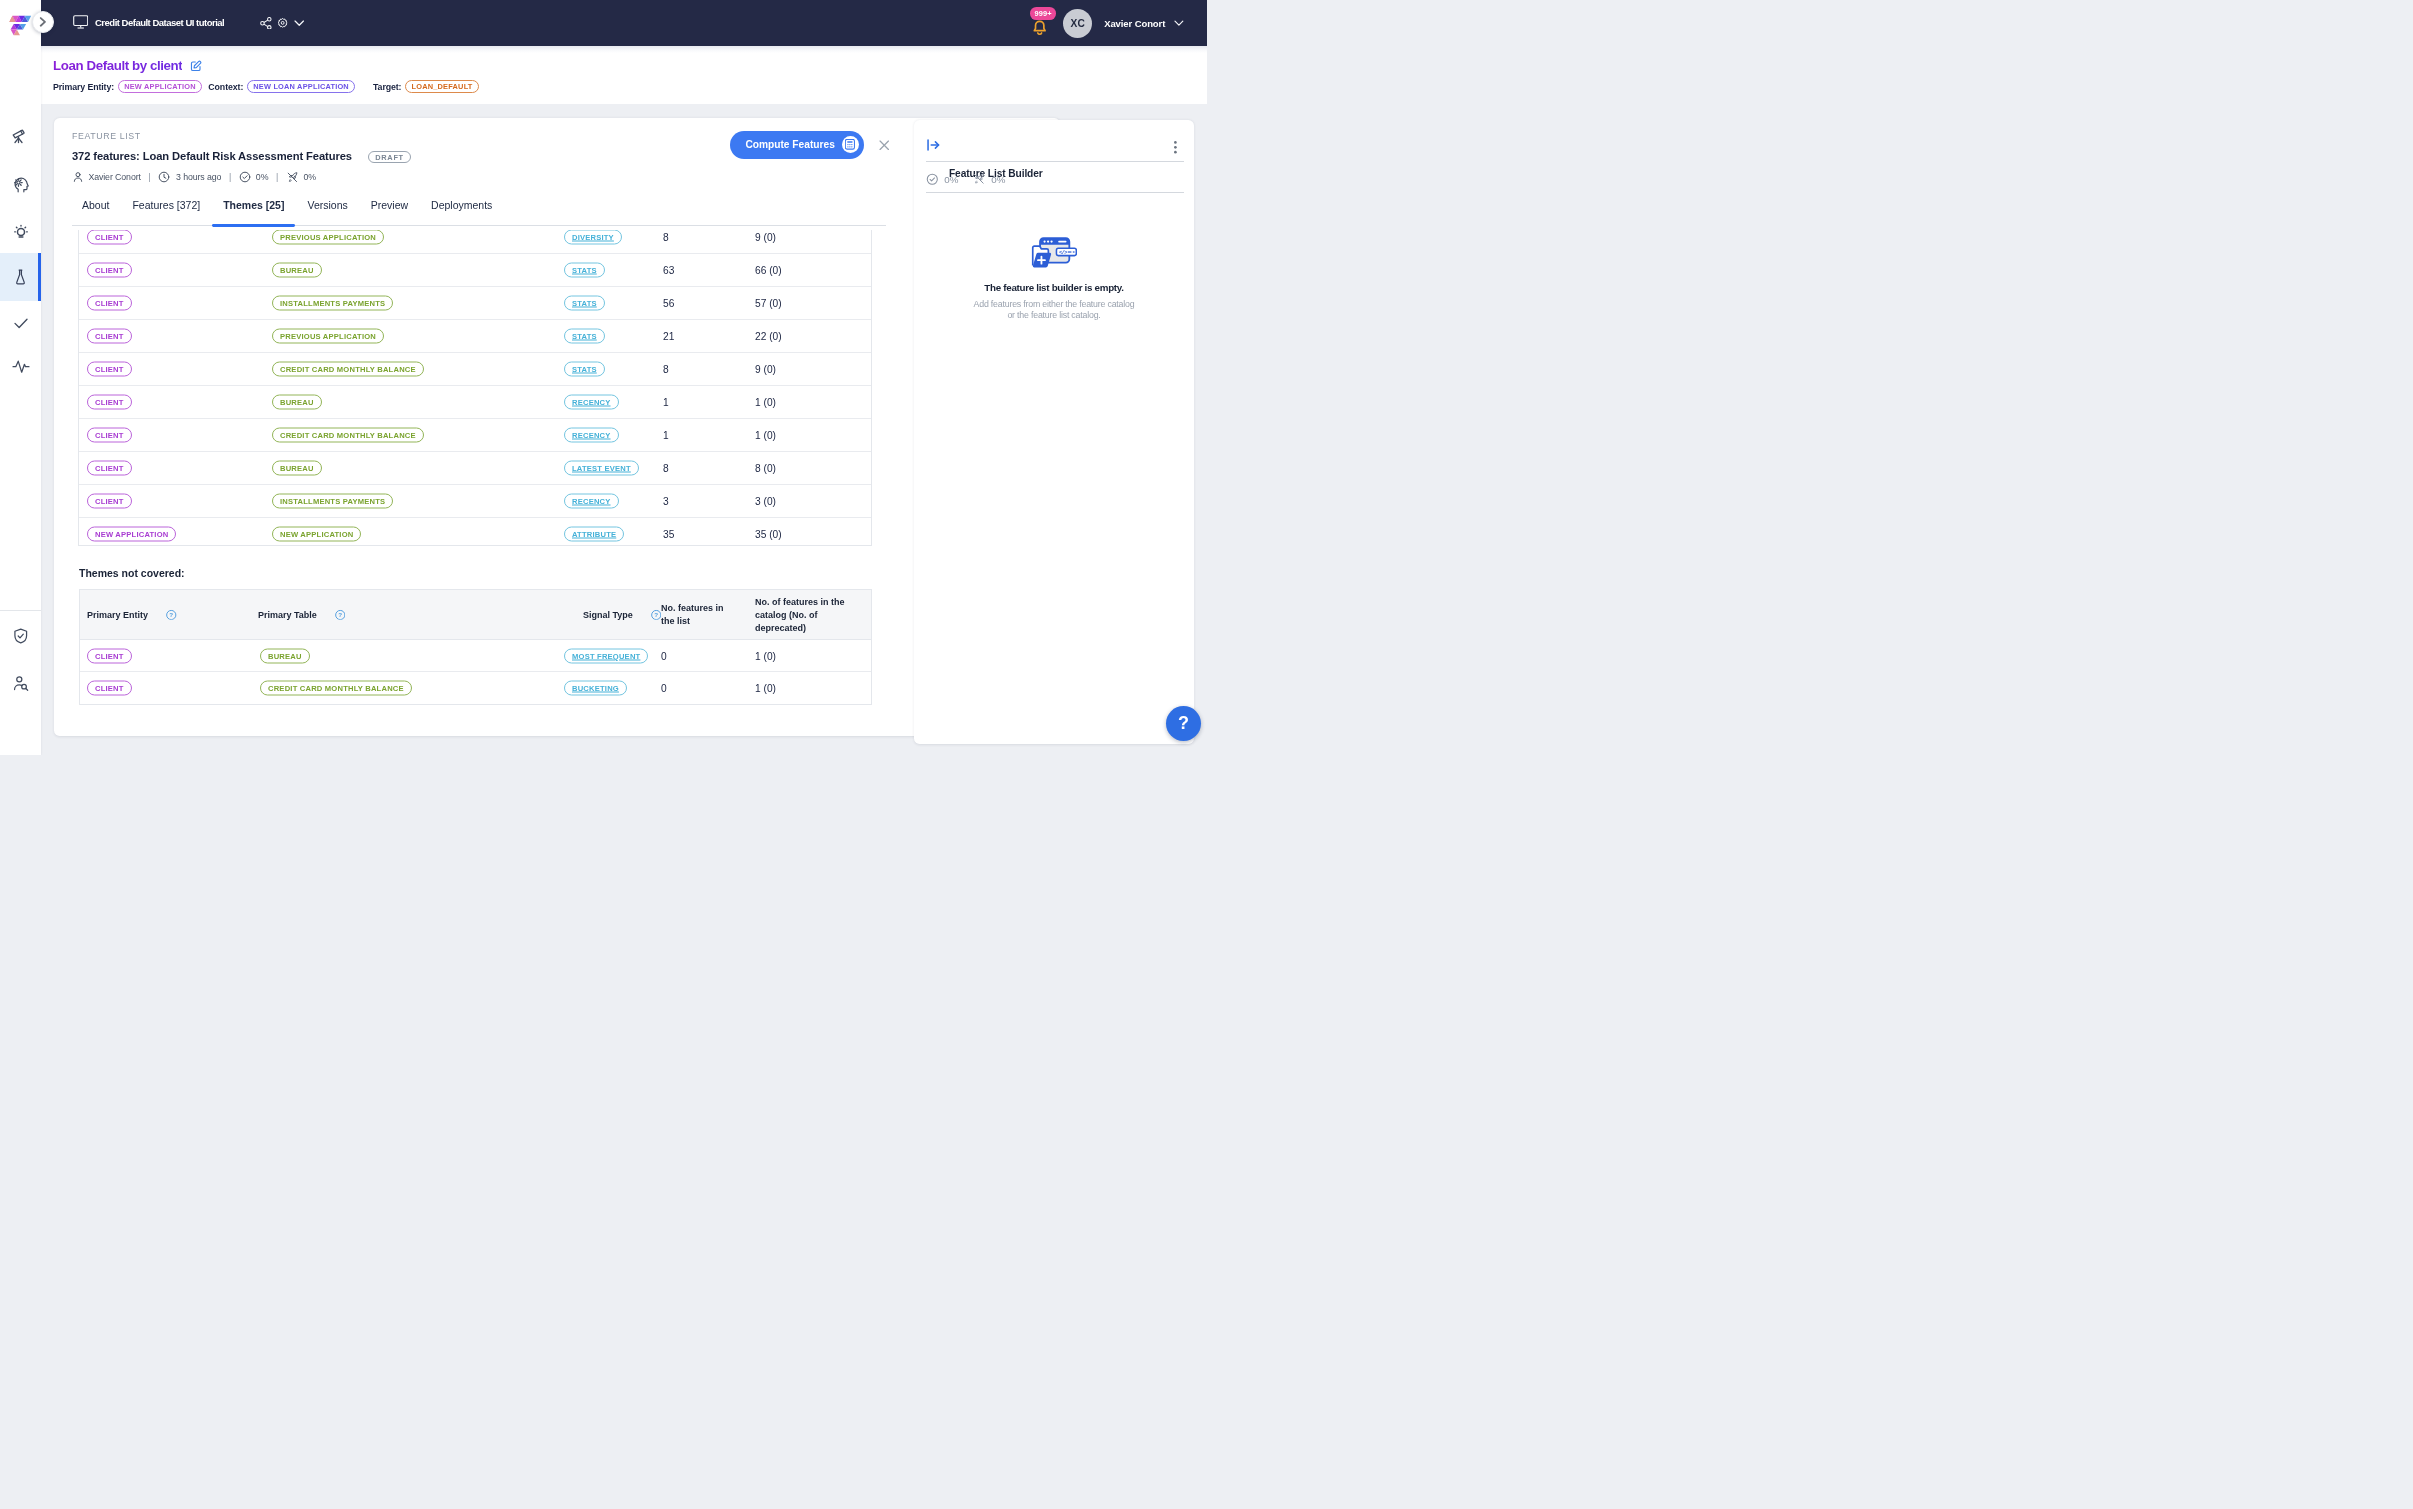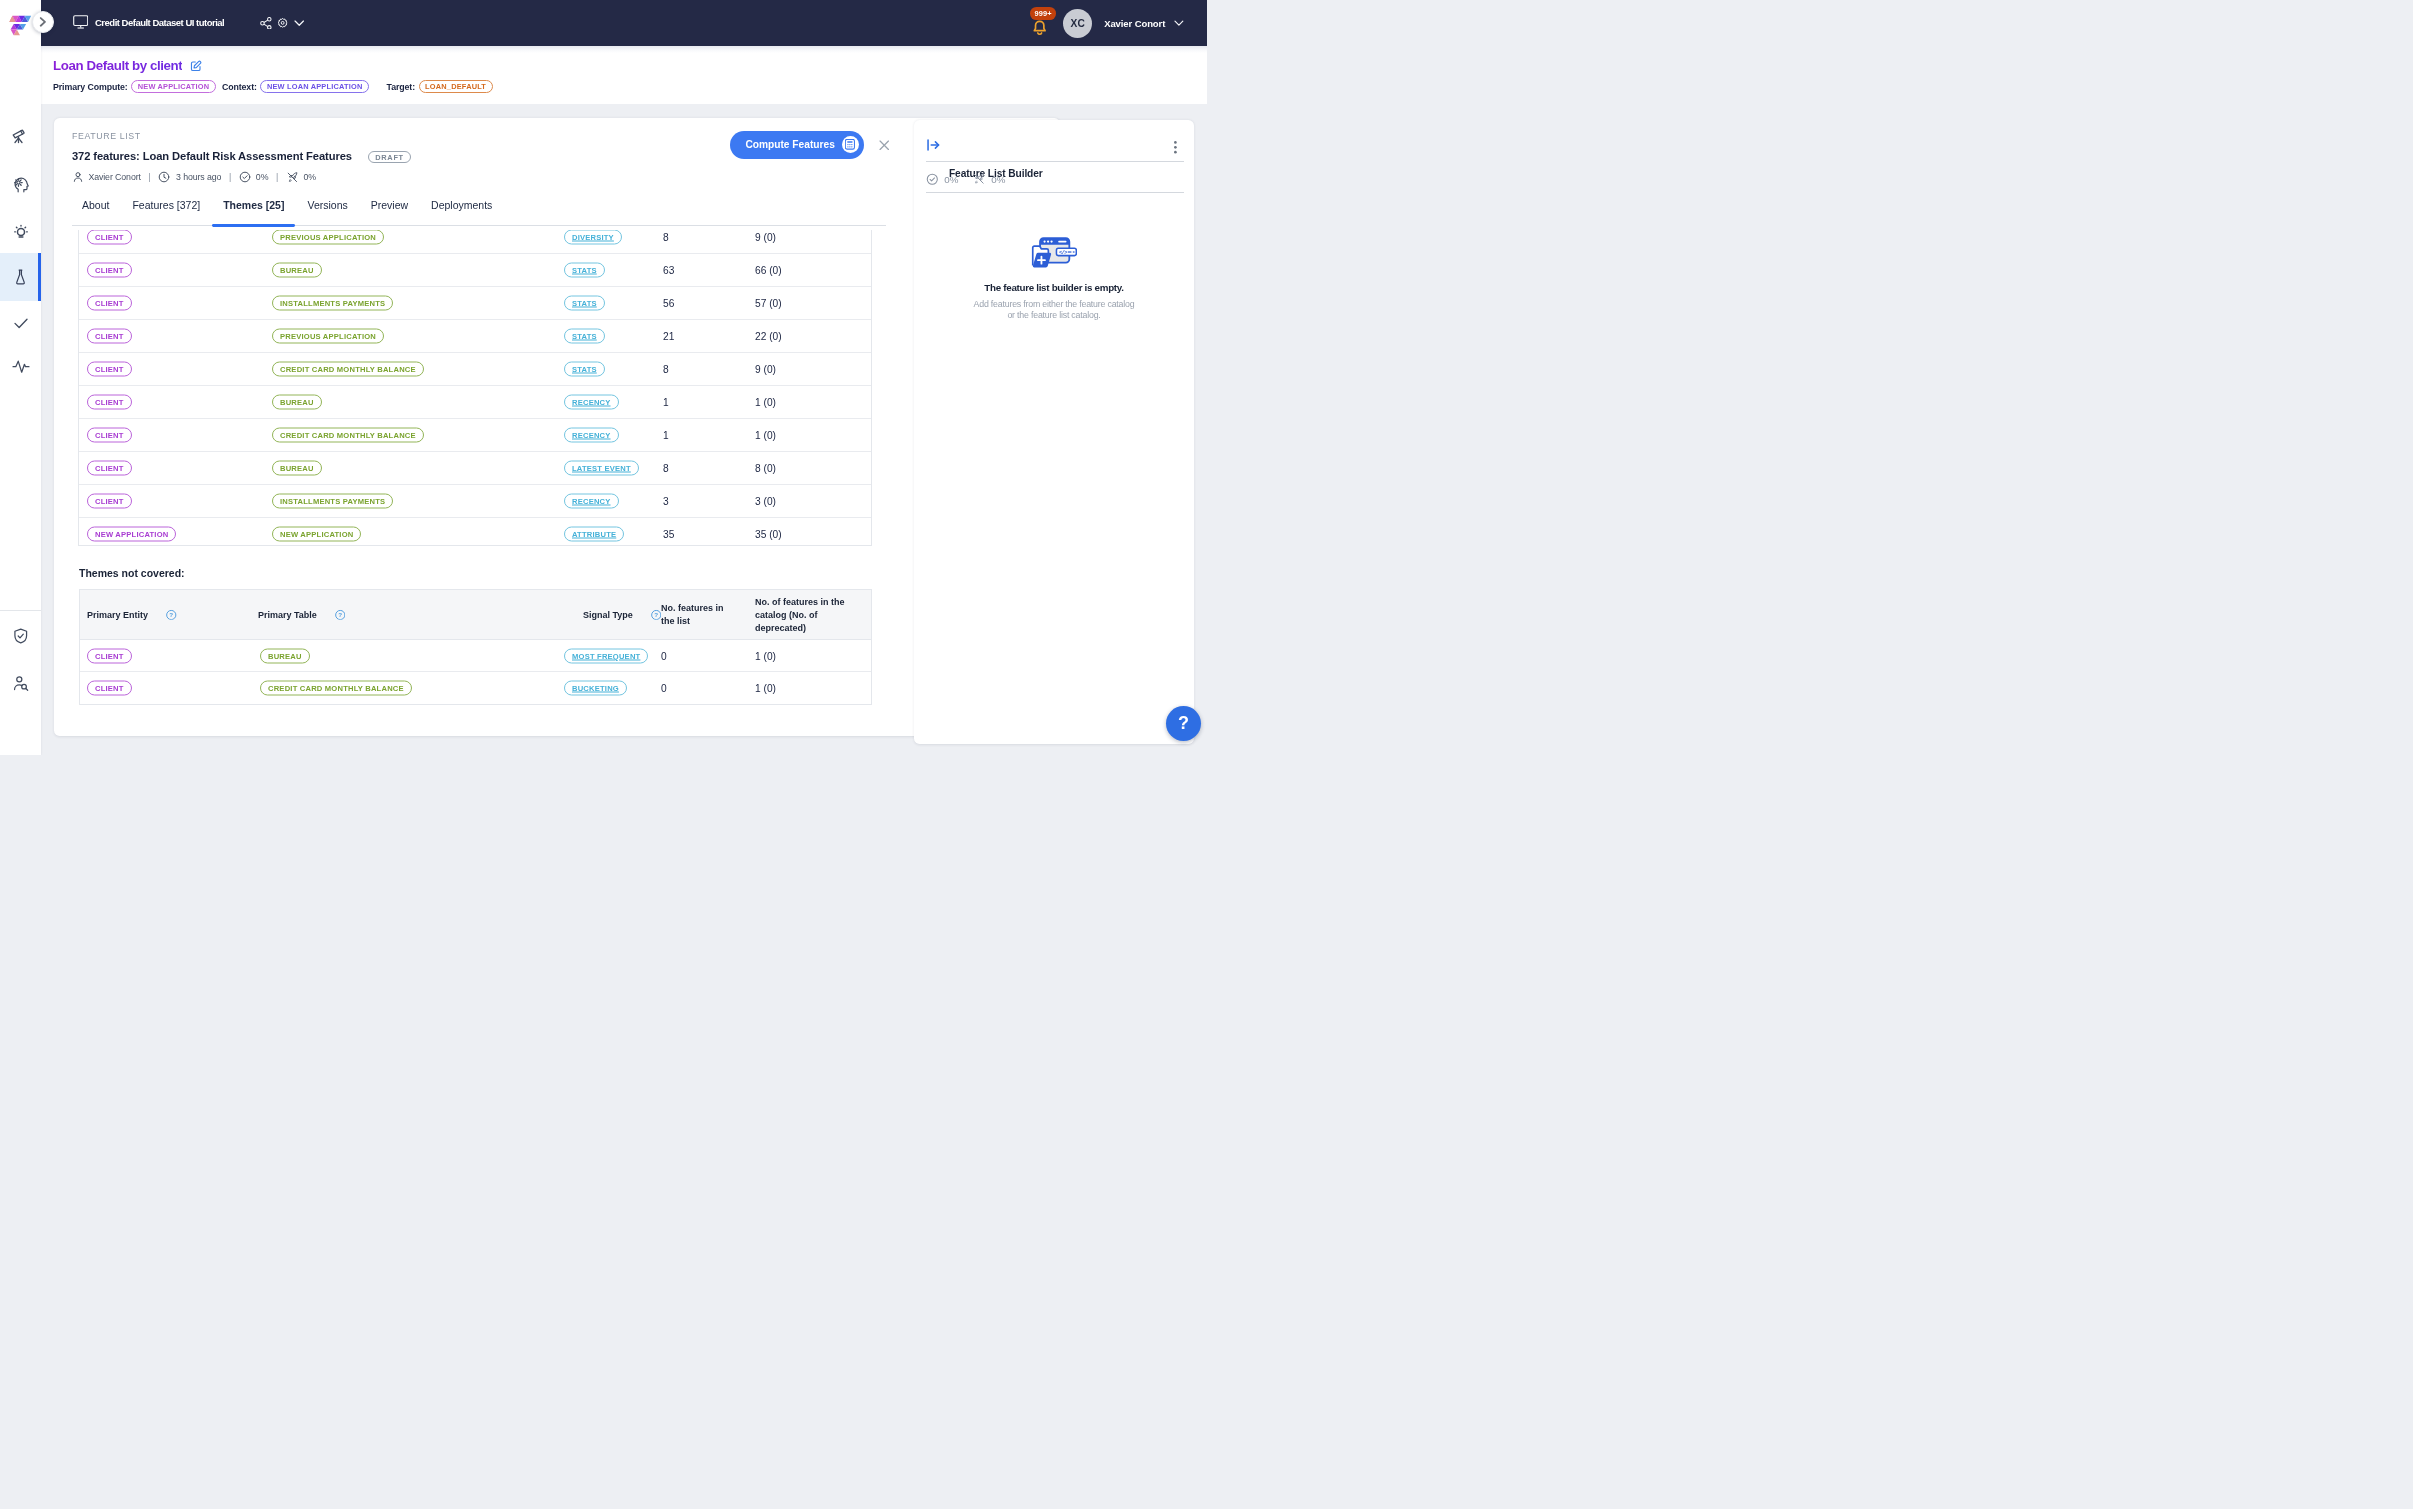--- a/index.html
+++ b/index.html
@@ -6,21 +6,21 @@
 html,body { width:1207px; height:755px; overflow:hidden; }
 body { font-family:"Liberation Sans", sans-serif; background:#edeff3; position:relative; color:#1a2340; }
 .abs { position:absolute; }
 
 
 #navbar { position:absolute; left:41px; top:0; width:1166px; height:46px; background:#242946; }
 #nav-title { position:absolute; left:54px; top:0; height:63px; line-height:46px; color:#fff; font-weight:bold; font-size:9.5px; letter-spacing:-0.5px; }
 #nav-icons { position:absolute; left:219px; top:0; height:46px; display:flex; align-items:center; gap:4.2px; }
 #nav-right { position:absolute; right:23px; top:0; height:46px; display:flex; align-items:center; }
 #bell-wrap { position:relative; width:22.4px; height:29px; margin-right:13.3px; }
-#badge { position:absolute; left:2.8px; top:-1.4px; background:#c2410c; color:#fff; font-size:7.4px; font-weight:bold; padding:1.8px 4.2px; border-radius:6.3px; letter-spacing:0.1px;}
+#badge { position:absolute; left:2.8px; top:-1.4px; background:#ec4899; color:#fff; font-size:7.4px; font-weight:bold; padding:1.8px 4.2px; border-radius:6.3px; letter-spacing:0.1px;}
 #avatar { width:29px; height:29px; border-radius:50%; background:#c9ccd3; color:#242b40; font-weight:bold; font-size:10.2px; display:flex; align-items:center; justify-content:center; margin-right:12px; letter-spacing:0.1px;}
 #username { color:#fff; font-weight:bold; font-size:9.5px; margin-right:9px; letter-spacing:-0.1px;}
 
 
 #sidebar { position:absolute; left:0; top:0; width:41px; height:755px; background:#fff; z-index:5; box-shadow:0.7px 0 2.1px rgba(20,30,60,0.08); }
 .sb-item { position:absolute; left:0; width:41px; display:flex; align-items:center; justify-content:center; }
 #sb-active { position:absolute; left:0; top:253px; width:41px; height:48px; background:#e4effa; }
 #sb-bar { position:absolute; left:38px; top:253px; width:2.8px; height:48px; background:#2563eb; }
 #sb-sep { position:absolute; left:0; top:610px; width:41px; height:0.7px; background:#e3e6ea; }
 #logo { position:absolute; left:0; top:0; width:41px; height:47px; background:#fff; }
@@ -138,21 +138,21 @@
   </div>
 </div>
 
 <div id="headerband">
   <div id="page-title">Loan Default by client</div>
   <svg class="abs" style="left:149px;top:14.4px;" width="12" height="12" viewBox="0 0 18 18" fill="none" stroke="#3d82e8" stroke-width="1.7" stroke-linecap="round" stroke-linejoin="round">
     <path d="M8 3H4.2C3 3 2.2 3.9 2.2 5v8.8c0 1.1.9 2 2 2H13c1.1 0 2-.9 2-2V10"></path>
     <path d="M15.6 2.4a2 2 0 0 1 0 2.8L9.4 11.4 6 12l.6-3.4 6.2-6.2a2 2 0 0 1 2.8 0z"></path>
   </svg>
   <div id="meta-row">
-    <span>Primary Compute:</span>
+    <span>Primary Entity:</span>
     <span class="pill pill-meta pill-pe" style="margin-left:3.5px;">NEW APPLICATION</span>
     <span style="margin-left:6px;">Context:</span>
     <span class="pill pill-meta pill-ctx" style="margin-left:3.5px;">NEW LOAN APPLICATION</span>
     <span style="margin-left:17.5px;">Target:</span>
     <span class="pill pill-meta pill-tgt" style="margin-left:3.5px;">LOAN_DEFAULT</span>
   </div>
 </div>
 
 <div id="sidebar">
   <div id="sb-active"></div>

